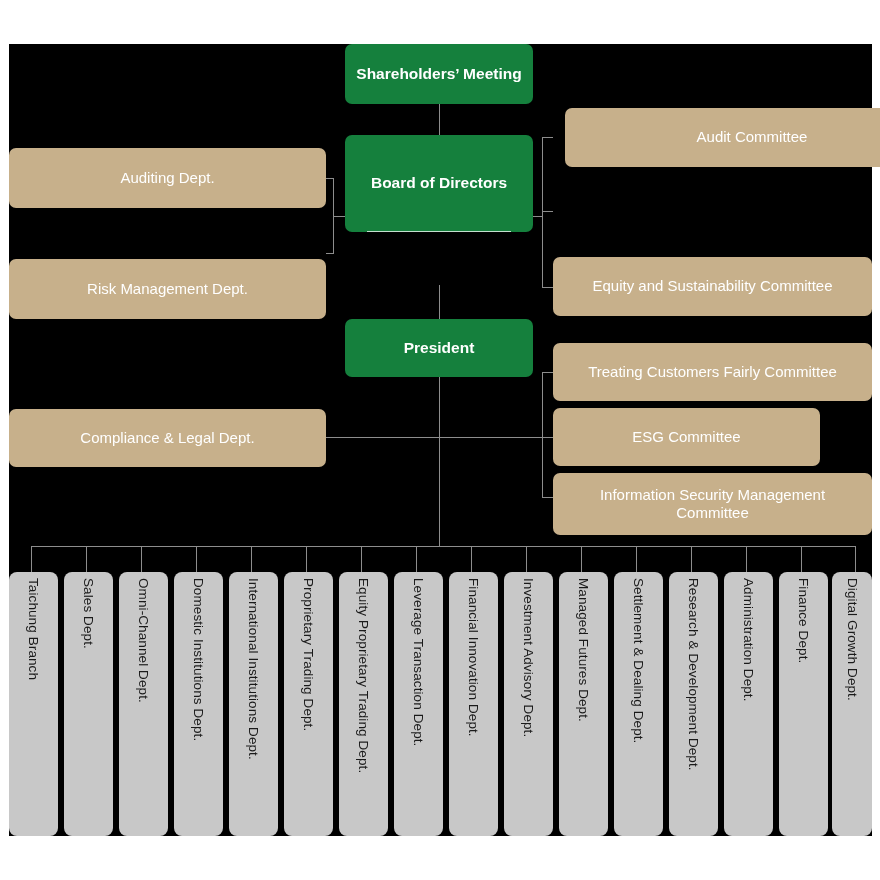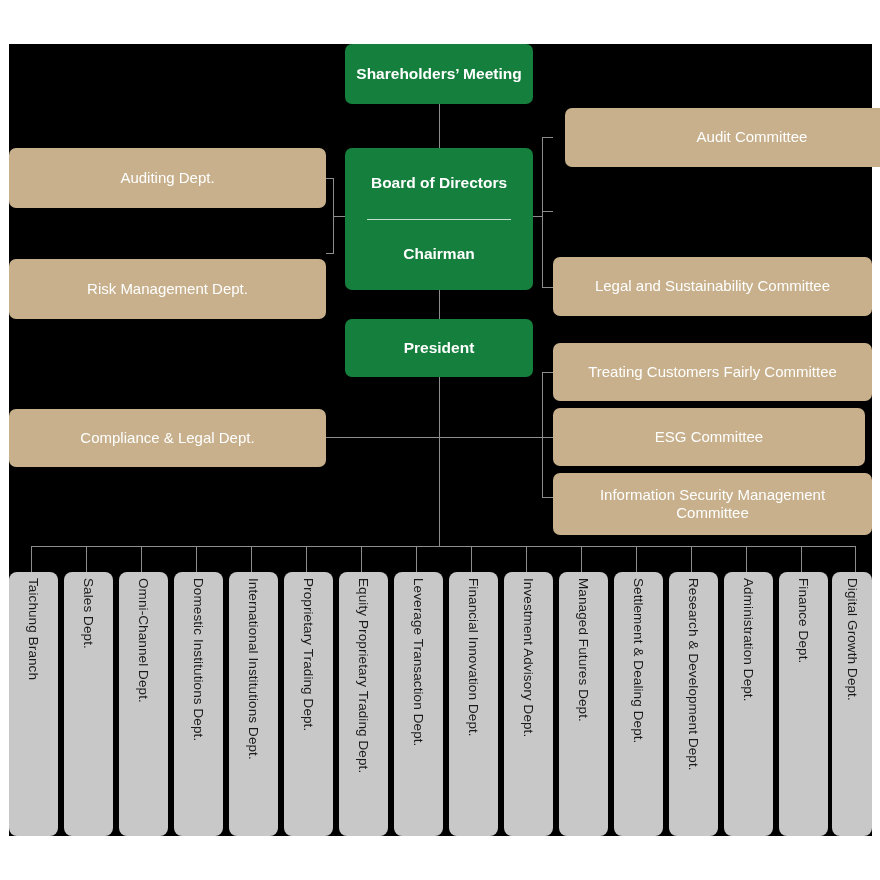--- a/index.html
+++ b/index.html
@@ -127,29 +127,26 @@
   <div class="ln-v" style="left:636px;top:546px;height:26px;"></div>
   <div class="ln-v" style="left:691px;top:546px;height:26px;"></div>
   <div class="ln-v" style="left:746px;top:546px;height:26px;"></div>
   <div class="ln-v" style="left:801px;top:546px;height:26px;"></div>
   <div class="ln-v" style="left:855px;top:546px;height:26px;"></div>
 
   <div class="node red" style="left:345px;top:44px;width:188px;height:60px;">
     <span>Shareholders’ Meeting</span>
   </div>
 
-  <div class="node red" style="left:345px;top:148px;width:188px;height:142px;">
+  <div class="node red" style="left:345px;top:135px;width:188px;height:97px;">
     <div class="board-inner">
       <div class="ln">
           <span>Board of Directors</span>
         </div>
       <div class="board-rule"></div>
-      <div class="ln">
-          <span>Chairman</span>
-        </div>
     </div>
   </div>
 
   <div class="node red" style="left:345px;top:319px;width:188px;height:58px;">
     <span>President</span>
   </div>
 
   <div class="node tan" style="left:9px;top:148px;width:317px;height:60px;">
     <span>Auditing Dept.</span>
   </div>
@@ -157,27 +154,27 @@
     <span>Risk Management Dept.</span>
   </div>
   <div class="node tan" style="left:9px;top:409px;width:317px;height:58px;">
     <span>Compliance &amp; Legal Dept.</span>
   </div>
 
   <div class="node tan" style="left:553px;top:108px;width:374px;height:59px;margin-left:12px;">
     <span>Audit Committee</span>
   </div>
   <div class="node tan" style="left:553px;top:257px;width:319px;height:59px;">
-    <span>Legal and Sustainability Committee</span>
+    <span>Equity and Sustainability Committee</span>
   </div>
 
   <div class="node tan" style="left:553px;top:343px;width:319px;height:58px;">
     <span>Treating Customers Fairly Committee</span>
   </div>
-  <div class="node tan" style="left:553px;top:408px;width:312px;height:58px;align-items:center;">
+  <div class="node tan" style="left:553px;top:408px;width:267px;height:58px;align-items:center;">
     <span>ESG Committee</span>
   </div>
   <div class="node tan" style="left:553px;top:473px;width:319px;height:62px;">
     <span>Information Security Management Committee</span>
   </div>
 
   <div id="dept-layer">
       <div class="node gray" style="left: 9px; top: 572px; width: 49px; height: 264px;">
         <span class="vlabel">Taichung Branch</span>
       </div>

